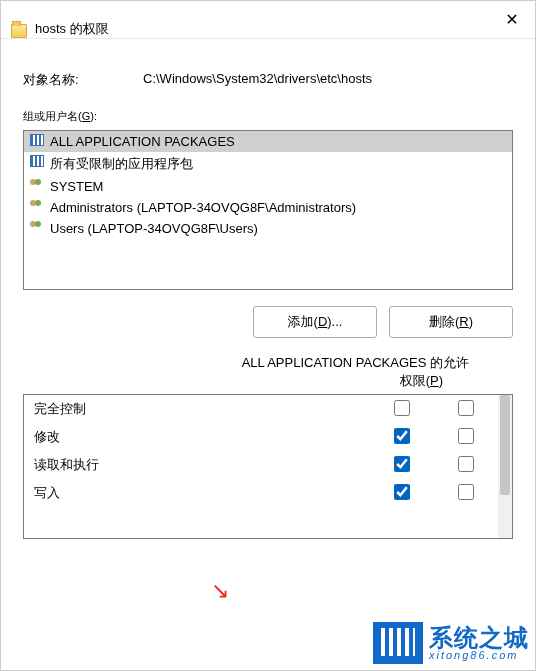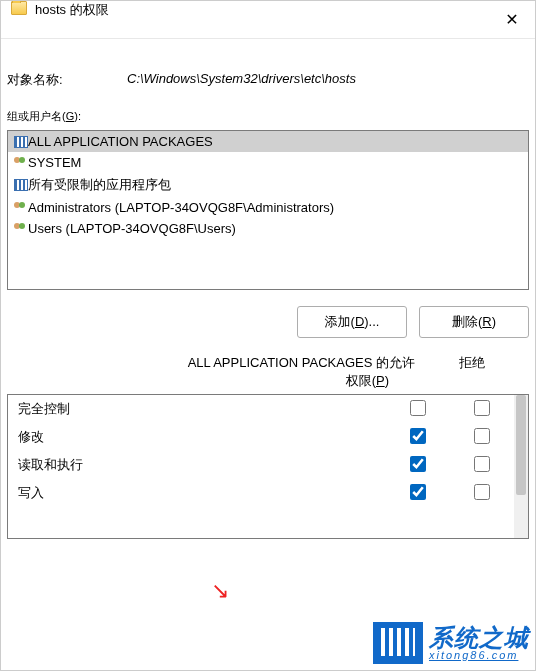--- a/index.html
+++ b/index.html
@@ -1,60 +1,60 @@
 <!DOCTYPE html>
 <html><head>
   <meta charset="utf-8">
   <style>
     * { box-sizing: border-box; margin: 0; padding: 0; }
     body { font-family: "Segoe UI", "Microsoft YaHei", sans-serif; font-size: 12px; background: #fff; width: 536px; height: 671px; border: 1px solid #ccc; position: relative; }
-    .titlebar { height: 38px; display: flex; align-items: flex-start; padding: 0 0 0 10px; border-bottom: 1px solid #e8e8e8; }
+    .titlebar { height: 38px; display: flex; align-items: flex-end; padding: 0 0 0 10px; border-bottom: 1px solid #e8e8e8; }
     .folder-icon { width: 16px; height: 14px; background: linear-gradient(#ffe9a6, #f7ca4d); border: 1px solid #d9a93a; border-radius: 1px; margin-right: 8px; position: relative; }
     .folder-icon::before { content: ""; position: absolute; top: -4px; left: 0; width: 7px; height: 4px; background: #f7ca4d; border: 1px solid #d9a93a; border-bottom: none; border-radius: 1px 1px 0 0; }
     .title { font-size: 13px; color: #000; }
     .close-btn { margin-left: auto; width: 46px; height: 100%; display: flex; align-items: center; justify-content: center; font-size: 16px; color: #000; cursor: pointer; }
     .content { padding: 14px 0 0 0; }
     .tabs { display: flex; border-bottom: 1px solid #d0d0d0; margin: 0 4px; }
     .tab { padding: 6px 16px 6px 16px; border: 1px solid #d0d0d0; border-bottom: none; background: #fff; margin-bottom: -1px; font-size: 13px; }
-    .panel { padding: 18px 6px; }
+    .panel { padding: 18px 22px; }
     .row { display: flex; margin-bottom: 20px; font-size: 13px; }
     .row .label { width: 120px; }
-    .row .value { flex: 1; font-style: italic; }
+    .row .value { flex: 1; }
     .group-label { font-size: 11px; margin-bottom: 6px; }
     .underline { text-decoration: underline; }
     .listbox { border: 1px solid #7a7a7a; height: 160px; overflow: hidden; font-size: 13px; }
-    .list-item { display: flex; align-items: center; padding: 3px 6px; }
+    .list-item { display: flex; align-items: flex-start; padding: 3px 6px; gap: 6px; }
     .list-item.selected { background: #d0d0d0; }
     .icon-pkg { width: 14px; height: 12px; border: 1px solid #3a6fb0; background: repeating-linear-gradient(90deg, #3a6fb0 0 2px, #fff 2px 4px); }
     .icon-user { width: 14px; height: 12px; position: relative; }
     .icon-user::before { content: ""; position: absolute; width: 6px; height: 6px; border-radius: 50%; background: #d9a066; top: 0; left: 0; }
     .icon-user::after { content: ""; position: absolute; width: 6px; height: 6px; border-radius: 50%; background: #6fb04d; top: 0; left: 5px; }
     .btns-row { display: flex; justify-content: flex-end; gap: 12px; margin: 16px 0; }
-    .btn { border: 1px solid #adadad; background: #fff; padding: 6px 0; width: 110px; text-align: center; font-size: 13px; border-radius: 3px; cursor: pointer; }
+    .btn { border: 1px solid #adadad; background: #fff; padding: 6px 0; width: 124px; text-align: center; font-size: 13px; border-radius: 3px; cursor: pointer; }
     .perm-label { font-size: 13px; line-height: 1.4; }
     .perm-header { display: flex; margin-top: 6px; font-size: 13px; }
     .perm-header .name { flex: 1; text-align: right; }
     .perm-header .col { width: 70px; text-align: left; }
     .perm-table-wrap { border: 1px solid #7a7a7a; margin-top: 4px; height: 145px; display: flex; }
     .perm-table { flex: 1; }
     .perm-row { display: flex; align-items: center; height: 28px; padding-left: 10px; font-size: 13px; }
     .perm-row .name { flex: 1; }
     .perm-row .col { width: 64px; text-align: center; }
     .scroll { width: 14px; background: #f0f0f0; position: relative; }
     .scroll-thumb { position: absolute; top: 0; left: 2px; right: 2px; height: 100px; background: #c6c6c6; border-radius: 2px; }
     input[type=checkbox] { width: 16px; height: 16px; accent-color: #0067c0; }
     .arrow { position: absolute; left: 210px; bottom: 66px; color: #e22; font-size: 22px; pointer-events: none; }
     .footer { position: absolute; bottom: 10px; left: 0; right: 0; display: flex; justify-content: flex-end; gap: 8px; padding-right: 18px; }
     .footer .btn { width: 100px; }
     .watermark { position: absolute; right: 6px; bottom: 6px; display: flex; align-items: center; gap: 6px; background: #fff; }
     .wm-logo { width: 50px; height: 42px; background: #1169c9; position: relative; }
     .wm-logo::before { content: ""; position: absolute; inset: 6px 8px 8px 8px; background: repeating-linear-gradient(90deg, #fff 0 4px, #1169c9 4px 8px); }
     .wm-text { display: flex; flex-direction: column; line-height: 1; }
-    .wm-cn { font-size: 24px; font-weight: 700; color: #1169c9; font-style: italic; letter-spacing: 1px; }
-    .wm-en { font-size: 11px; color: #1169c9; letter-spacing: 2px; font-style: italic; text-decoration: underline; }
+    .wm-cn { font-size: 24px; font-weight: 700; color: #1169c9; letter-spacing: 1px; }
+    .wm-en { font-size: 11px; color: #1169c9; letter-spacing: 2px; font-style: italic; }
   </style>
 </head>
 <body>
 
 <div class="titlebar">
   <div class="folder-icon"></div>
   <div class="title">hosts 的权限</div>
   <div class="close-btn">✕</div>
 </div>
 
@@ -67,26 +67,26 @@
 
     <div class="group-label">
       <span>组或用户名(</span><span class="underline">G</span><span>):</span>
     </div>
     <div class="listbox" id="groups-list">
         <div class="list-item selected">
           <span class="icon-pkg"></span>
           <span>ALL APPLICATION PACKAGES</span>
         </div>
         <div class="list-item">
+          <span class="icon-pkg"></span>
+          <span>所有受限制的应用程序包</span>
+        </div>
+        <div class="list-item">
           <span class="icon-user"></span>
           <span>SYSTEM</span>
-        </div>
-        <div class="list-item">
-          <span class="icon-pkg"></span>
-          <span>所有受限制的应用程序包</span>
         </div>
         <div class="list-item">
           <span class="icon-user"></span>
           <span>Administrators (LAPTOP-34OVQG8F\Administrators)</span>
         </div>
         <div class="list-item">
           <span class="icon-user"></span>
           <span>Users (LAPTOP-34OVQG8F\Users)</span>
         </div>
       </div>
@@ -101,21 +101,20 @@
     </div>
 
     <div class="perm-header">
       <div class="name">
         <div class="perm-label">
           <span>ALL APPLICATION PACKAGES 的</span><br>
           <span>权限(</span><span class="underline">P</span><span>)</span>
         </div>
       </div>
       <div class="col">允许</div>
-      <div class="col">拒绝</div>
     </div>
     <div class="perm-table-wrap">
       <div class="perm-table" id="perm-table">
           <div class="perm-row">
             <div class="name">完全控制</div>
             <div class="col"><input type="checkbox" style=""></div>
             <div class="col"><input type="checkbox" style=""></div>
           </div>
           <div class="perm-row">
             <div class="name">修改</div>

